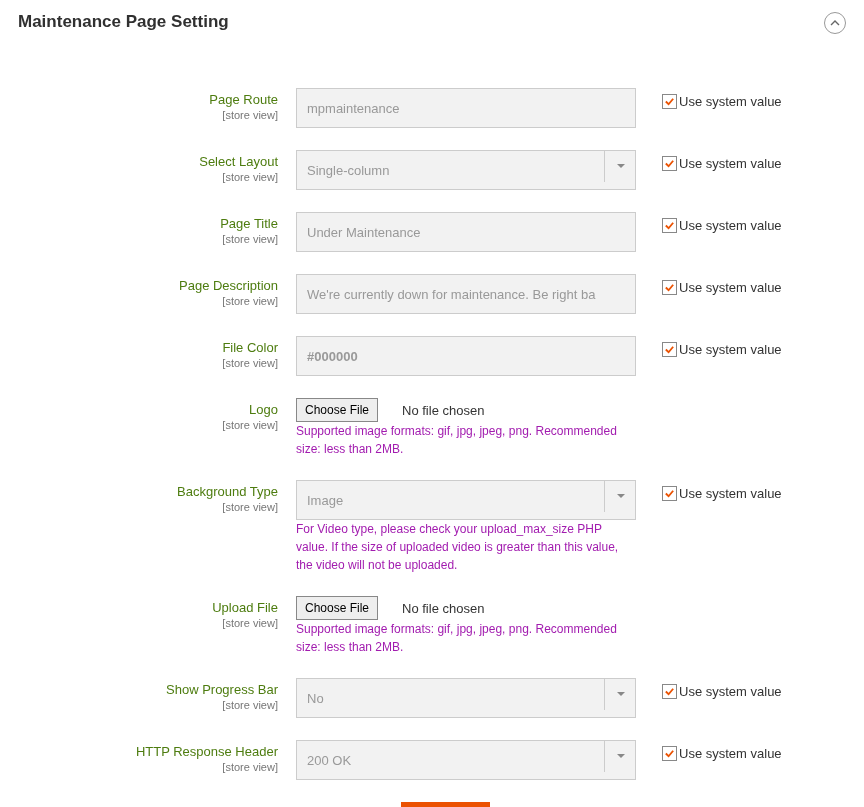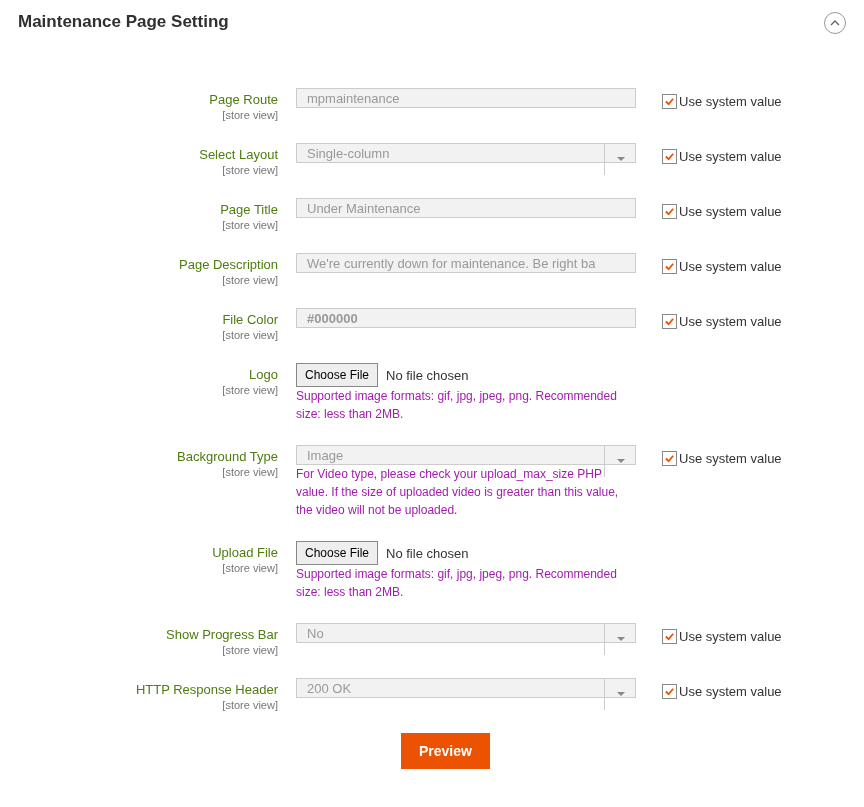--- a/index.html
+++ b/index.html
@@ -9,30 +9,30 @@
     .collapse-toggle { width: 22px; height: 22px; border: 1px solid #999; border-radius: 50%; display: flex; align-items:center; justify-content:center; cursor: pointer; }
     .collapse-toggle svg { width: 10px; height: 10px; }
     .form-area { padding-top: 46px; }
     .row { display: flex; align-items: flex-start; margin-bottom: 22px; }
     .label-col { width: 278px; text-align: right; padding-right: 18px; padding-top: 4px;}
     .label-main { font-size: 13px; color: #4d7c0f; }
     .label-scope { font-size: 11px; color: #777; margin-top: 2px; }
     .input-col { width: 340px; }
     .check-col { padding-left: 26px; display: flex; align-items: center; padding-top: 6px; gap: 2px; }
     input.text-input, .select-disabled, .select-box {
-      width: 100%; height: 20px; border: 1px solid #ccc; background: #f2f2f2;
+      width: 100%; height: 40px; border: 1px solid #ccc; background: #f2f2f2;
       padding: 0 10px; font-size: 13px; color: #999; font-family: inherit;
     }
     .select-wrap { position: relative; }
     .select-arrow { position: absolute; right: 0; top: 0; width: 32px; height: 32px; border-left: 1px solid #ccc;
        display:flex; align-items:center; justify-content:center; pointer-events: none; }
     .select-arrow svg { width:10px; height:10px; fill:#888; }
     .note { font-size: 12px; color: #a21caf; margin-top: 0; line-height: 1.5; }
     .color-input { background: #777; color: #fff; font-weight: 600; border: 1px solid #666; }
-    .file-row { display:flex; align-items:center; gap:8px; }
+    .file-row { display:flex; align-items:center; gap:24px; }
     .file-btn { font-family: inherit; font-size: 12px; padding: 4px 8px; border: 1px solid #888; background: #eee; cursor:pointer; }
     .file-status { font-size: 13px; color: #333; }
     .preview-btn { background: #eb5202; color: #fff; border: none; padding: 10px 18px; font-size: 14px; font-weight: 600; cursor:pointer; }
     .preview-row { align-items: flex-start; justify-content: center; }
     .checkbox { width:15px; height:15px; border:1px solid #888; display:flex; align-items:center; justify-content:center; cursor:pointer; }
     .checkbox svg { width:11px; height:11px; }
     .checkbox-label { font-size: 13px; color: #333; }
     input[disabled] { color: #999; }
   </style>
 </head>

